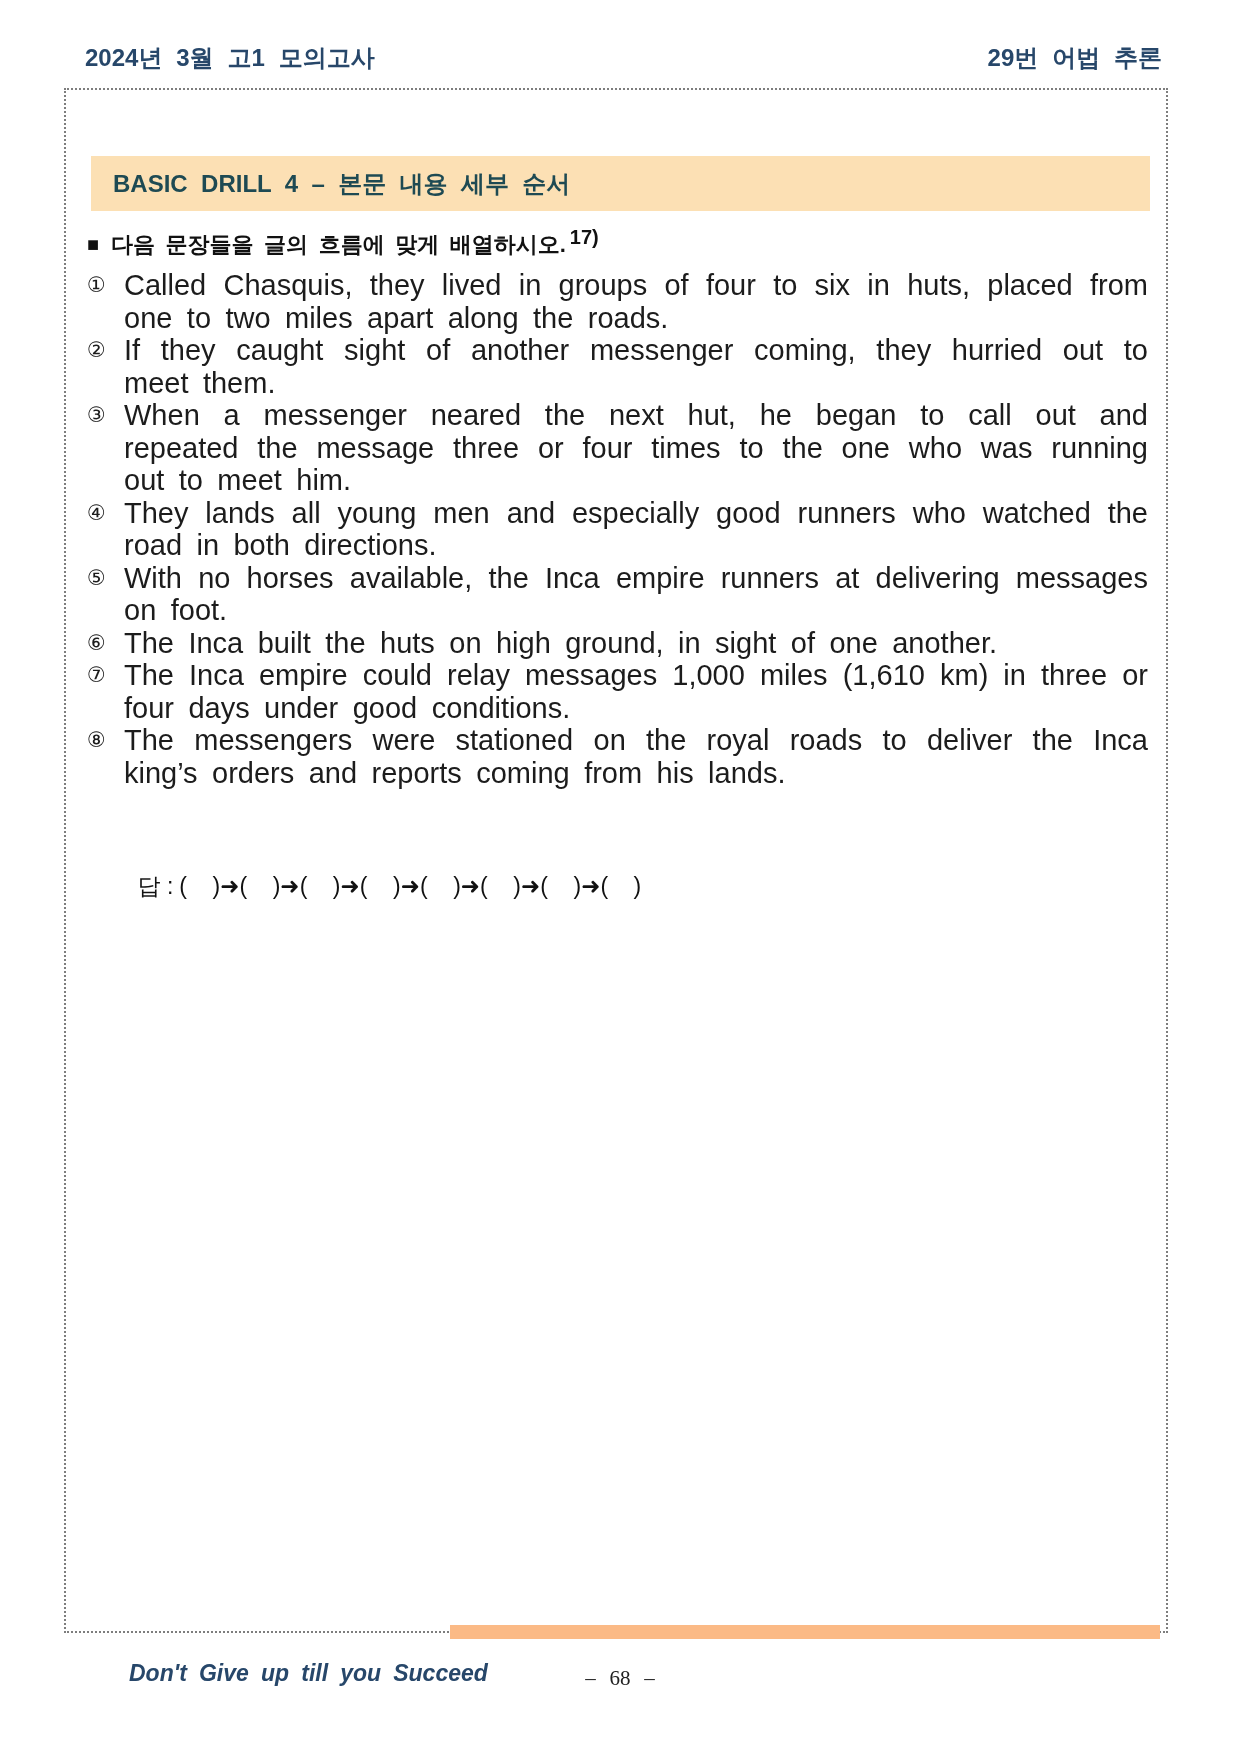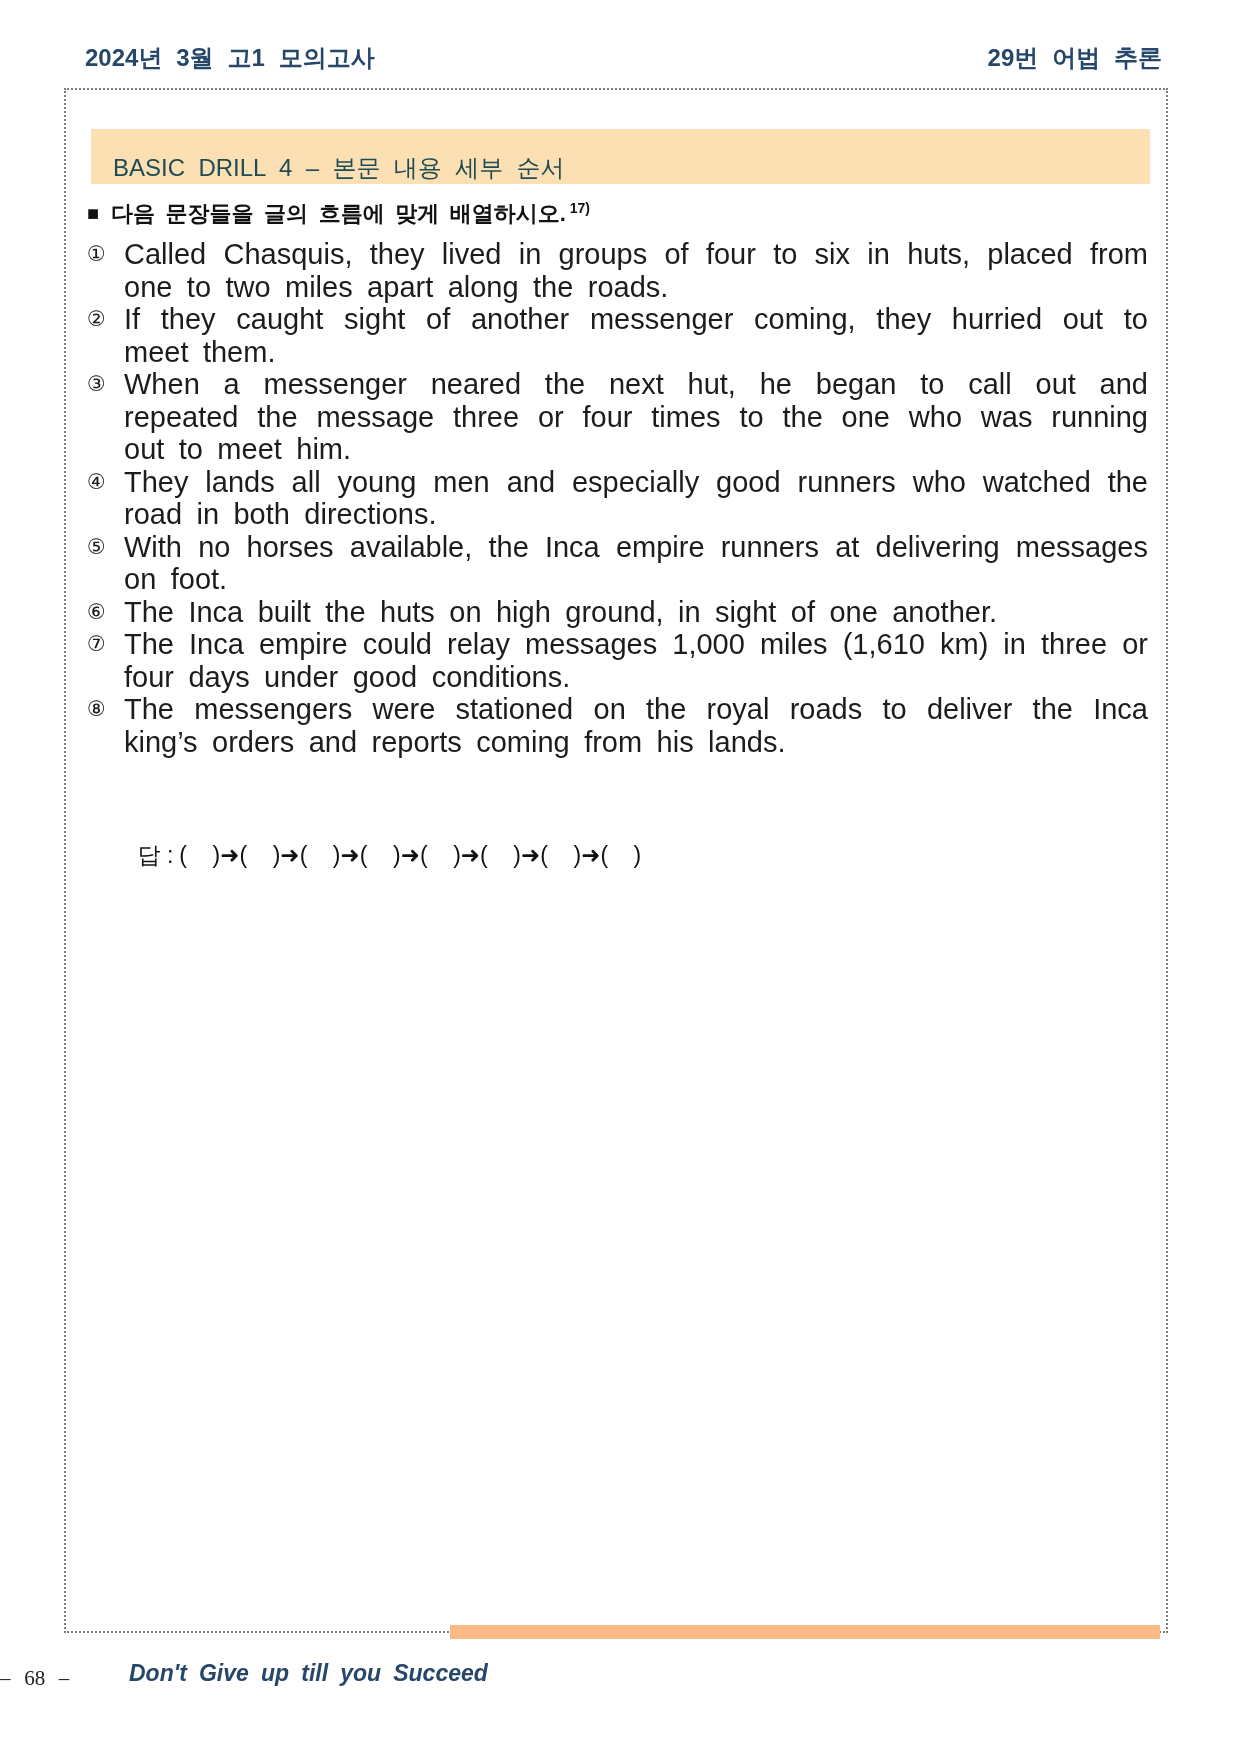--- a/index.html
+++ b/index.html
@@ -10,46 +10,46 @@
   .header{
     position:absolute;top:42px;left:85px;right:78px;
     display:flex;justify-content:space-between;align-items:baseline;
     font-size:24px;font-weight:700;color:#27476a;word-spacing:0.3em;gap:40px;
   }
   .box{
     position:absolute;left:64px;top:88px;width:1104px;height:1545px;
     border:2px dotted #7d7d7d;box-sizing:border-box;background:#ffffff;
   }
   .banner{
-    margin:39px 16px 0 25px;height:55px;background:#fce0b4;
-    display:flex;align-items:flex-end;padding-left:22px;
-    font-size:24px;font-weight:400;color:#1e4a53;word-spacing:0.28em;
+    margin:66px 16px 0 25px;height:55px;background:#fce0b4;
+    display:flex;align-items:center;padding-left:22px;
+    font-size:24px;font-weight:700;color:#1e4a53;word-spacing:0.28em;
   }
   .prompt{
     margin:15px 0 0 21px;font-size:22px;font-weight:700;color:#111;word-spacing:0.2em;
   }
   .prompt .bullet{margin-right:12px;font-size:20px;vertical-align:1px;}
-  .prompt sup{font-size:14px;font-weight:700;margin-left:4px;}
+  .prompt sup{font-size:20px;font-weight:700;margin-left:4px;}
   .items{margin:9px 18px 0 21px;}
   .item{display:flex;align-items:flex-start;}
   .item-num{flex:0 0 37px;width:37px;font-size:21px;line-height:32.5px;}
   .item-text{flex:1;font-size:29px;line-height:32.5px;text-align:justify;word-spacing:0.22em;}
   .answer{
     margin:55px 0 0 46px;font-size:23px;color:#111;white-space:pre;
   }
   .answer .ans-label{font-weight:500;margin-right:6px;}
   .bottom-bar{
     position:absolute;left:384px;bottom:-8px;width:710px;height:14px;background:#fbba86;
   }
   .footer-slogan{
     position:absolute;left:85px;top:1660px;
     font-size:23px;font-weight:700;font-style:italic;color:#27476a;word-spacing:0.25em;margin-left:44px;
   }
   .footer-page{
-    position:absolute;left:0;right:0;top:1666px;text-align:left;
+    position:absolute;left:0;right:0;top:1666px;text-align:center;
     font-family:"Liberation Serif","DejaVu Serif",serif;font-size:21px;color:#222;word-spacing:0.4em;
   }
 </style>
 </head>
 <body>
 
 <div class="header">
   <span>2024년 3월 고1 모의고사</span>
   <span>29번 어법 추론</span>
 </div>

